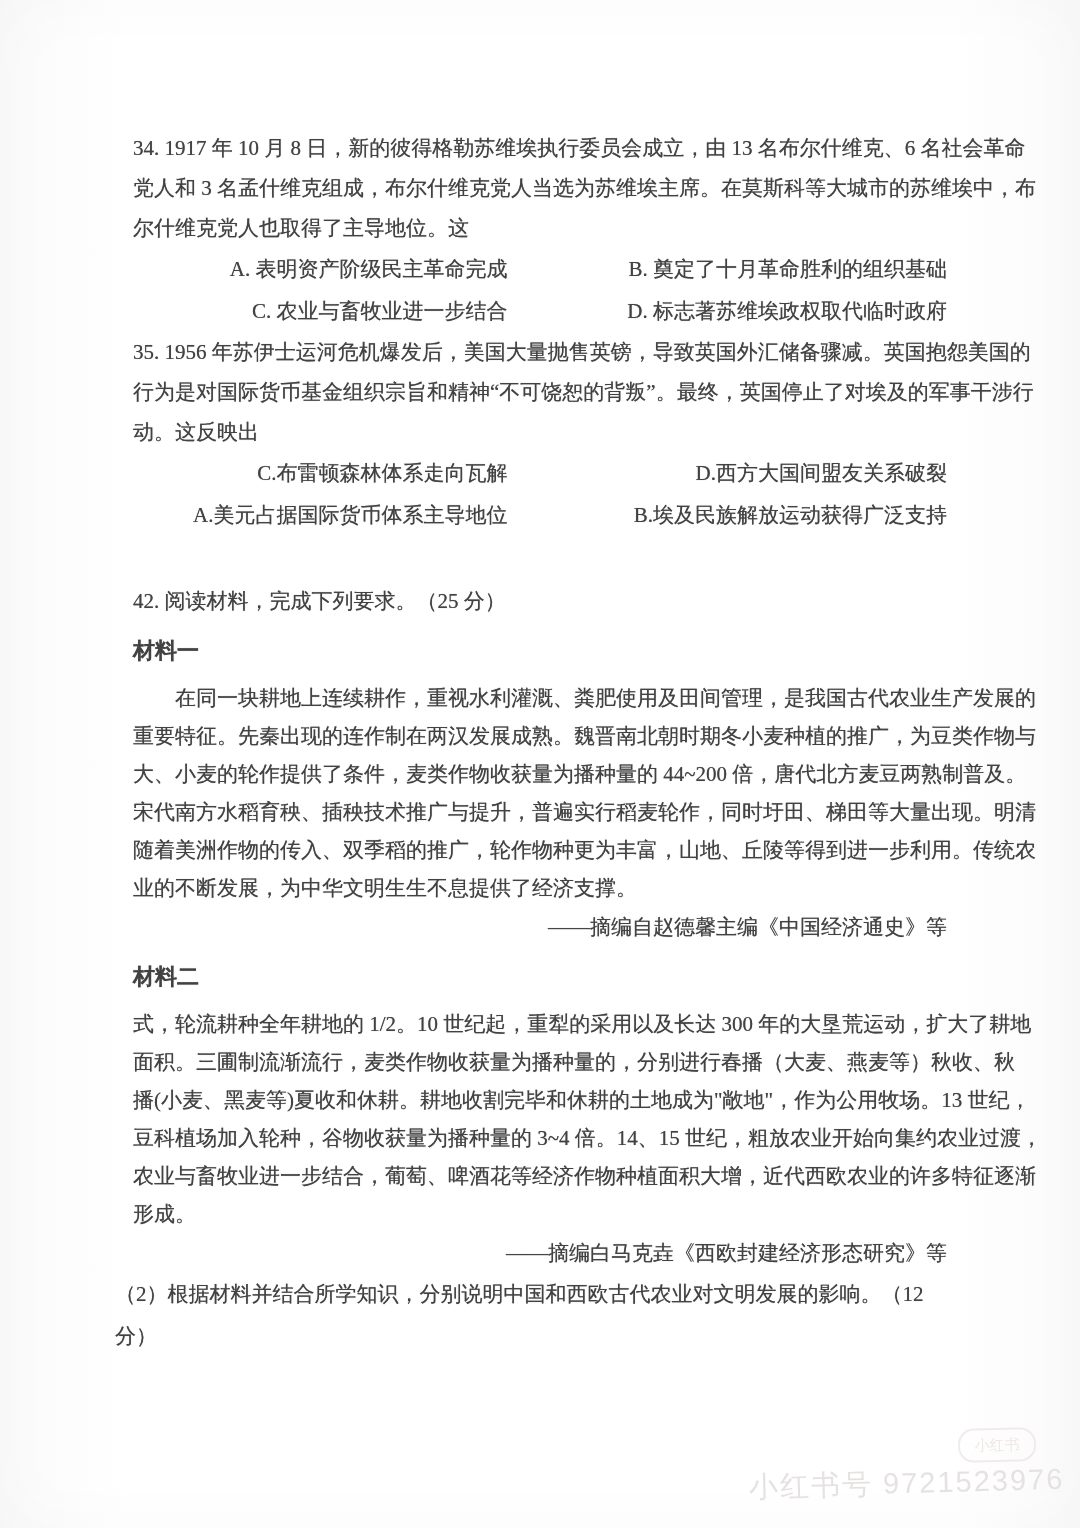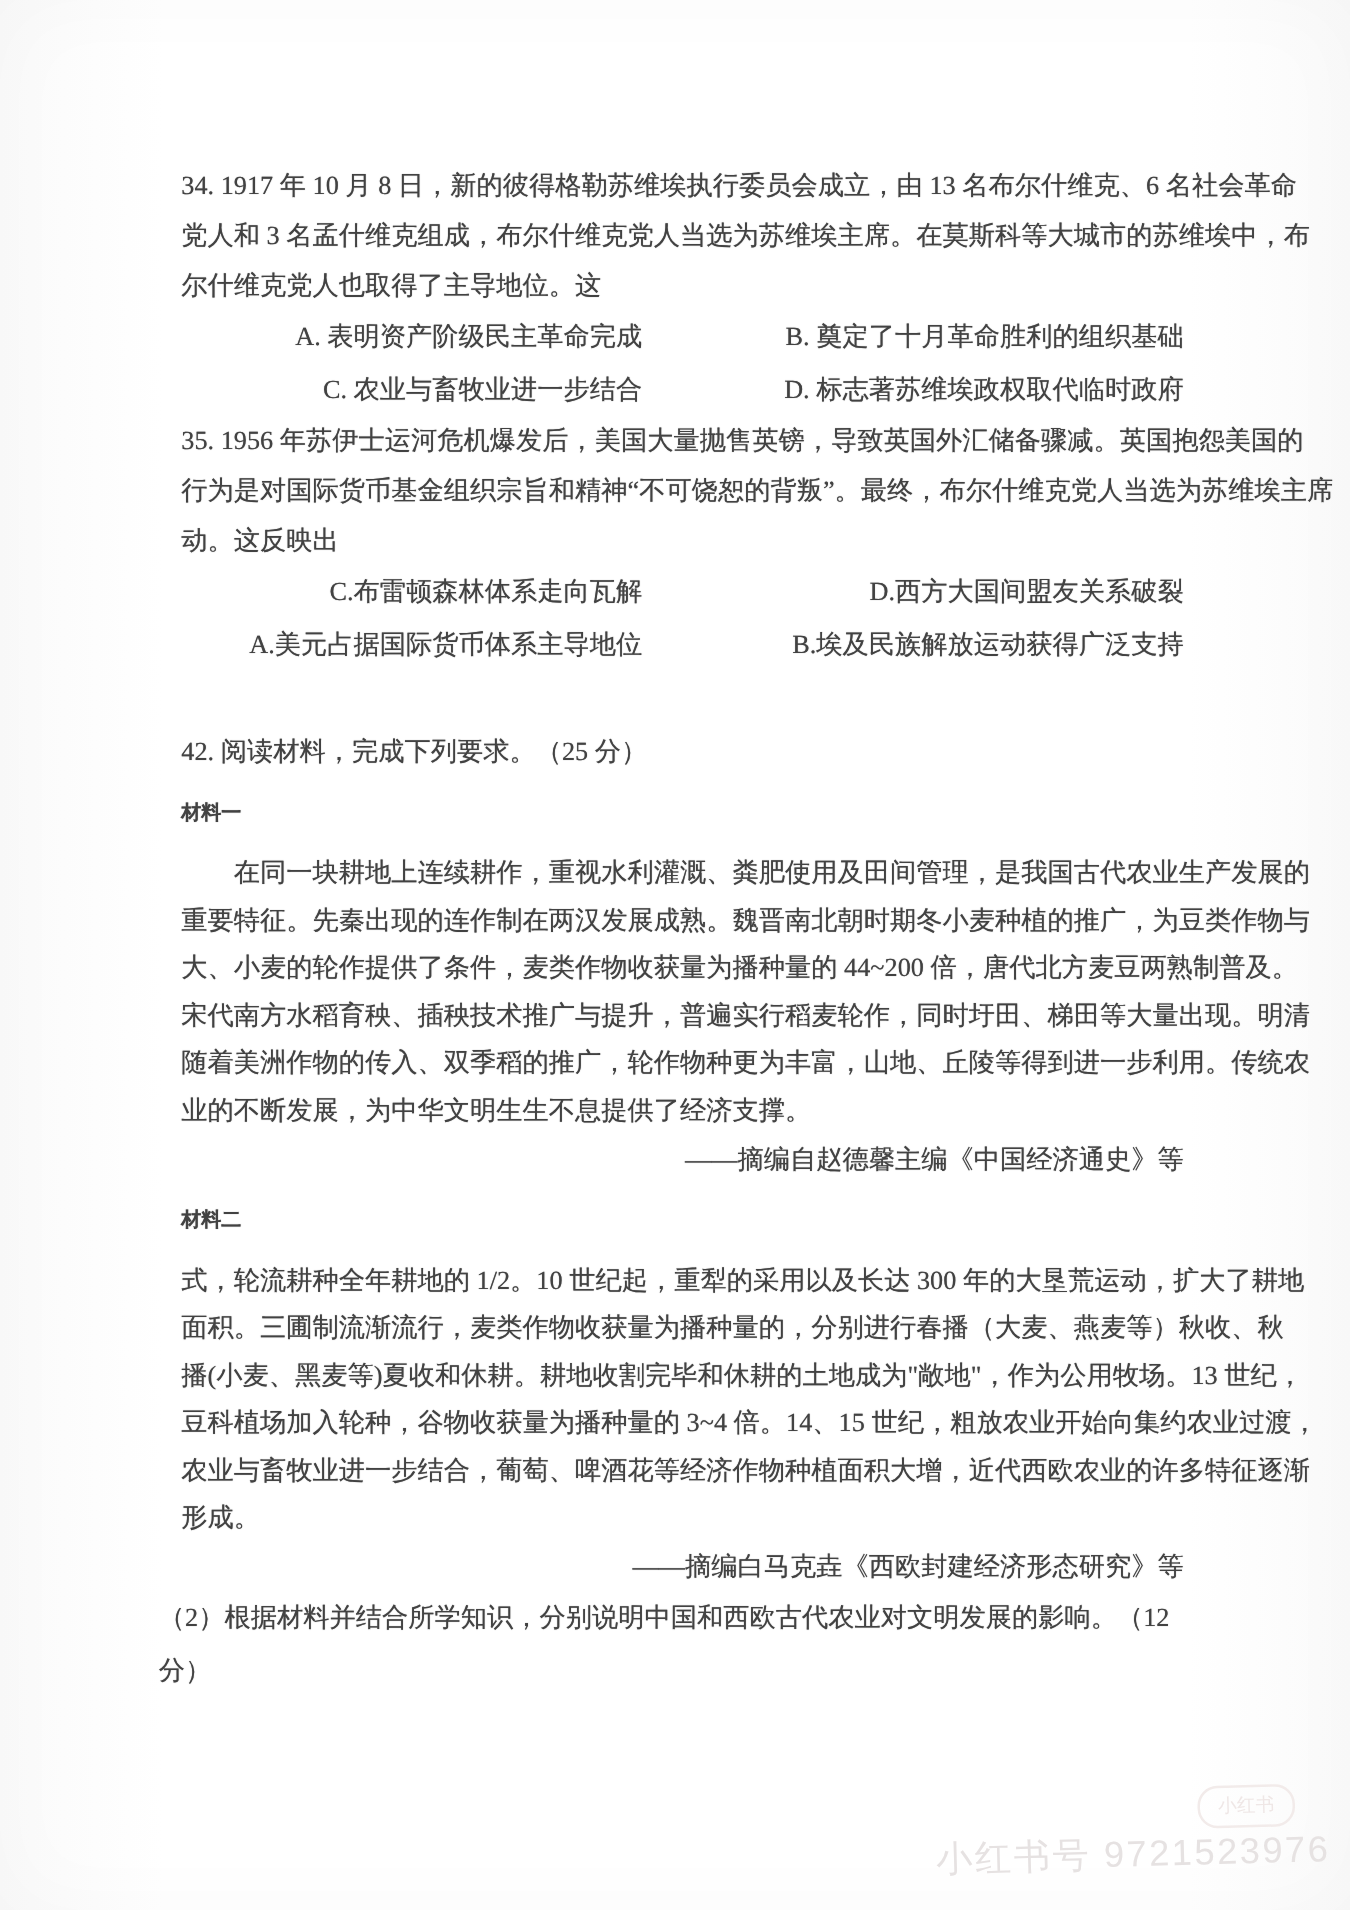--- a/index.html
+++ b/index.html
@@ -8,39 +8,39 @@
     width:1080px; height:1528px;
     margin:0 auto;
     background:linear-gradient(90deg,#fafafa 0%,#ffffff 12%,#ffffff 88%,#fafafa 100%);
     box-shadow: inset 0 0 70px rgba(0,0,0,0.025);
     overflow:hidden;
     color:#424242;
     font-family:"Liberation Serif","DejaVu Serif",serif;
     font-size:21px;
   }
   .content {
-    position:absolute; left:145px; right:133px; top:128px;
+    position:absolute; left:133px; right:133px; top:128px;
     text-shadow:0 0 0.7px rgba(70,70,70,0.75);
   }
   .tline {
     line-height:40px; height:40px;
     text-align:justify; text-align-last:justify;
     white-space:nowrap;
   }
   .mat .tline { line-height:38px; height:38px; }
   .tline.endline { text-align-last:left; }
   .tline.indent { text-indent:2em; }
   .opt-row { display:flex; line-height:42px; height:42px; }
   .opt-cell { text-align:right; }
   .opt-cell.left { flex:0 0 46%; padding-left:36px; box-sizing:border-box; }
   .opt-cell.right { flex:1; }
   .q42-title { line-height:40px; height:40px; margin-top:45px; }
   .mat-heading {
     font-family:"Liberation Sans","DejaVu Sans",sans-serif;
-    font-weight:bold; font-size:16px;
+    font-weight:bold; font-size:22px;
     line-height:40px; height:40px; margin-top:10px;
   }
   .mat { margin-top:8px; }
   .source-line {
     text-align:right; line-height:40px; height:40px;
   }
   .subq {
     line-height:42px; height:42px; margin-left:-18px;
   }
   .subq.first { margin-top:14px; }
@@ -77,21 +77,21 @@
         <div class="opt-cell right">B. 奠定了十月革命胜利的组织基础</div>
       </div>
       <div class="opt-row">
         <div class="opt-cell left">C. 农业与畜牧业进一步结合</div>
         <div class="opt-cell right">D. 标志著苏维埃政权取代临时政府</div>
       </div>
     </div>
 
     <div>
       <div class="tline">35. 1956 年苏伊士运河危机爆发后，美国大量抛售英镑，导致英国外汇储备骤减。英国抱怨美国的</div>
-      <div class="tline">行为是对国际货币基金组织宗旨和精神“不可饶恕的背叛”。最终，布尔什维克党人当选为苏维埃主席</div>
+      <div class="tline">行为是对国际货币基金组织宗旨和精神“不可饶恕的背叛”。最终，英国停止了对埃及的军事干涉行</div>
       <div class="tline endline">动。这反映出</div>
       <div class="opt-row">
         <div class="opt-cell left">C.布雷顿森林体系走向瓦解</div>
         <div class="opt-cell right">D.西方大国间盟友关系破裂</div>
       </div>
       <div class="opt-row">
         <div class="opt-cell left">A.美元占据国际货币体系主导地位</div>
         <div class="opt-cell right">B.埃及民族解放运动获得广泛支持</div>
       </div>
     </div>

